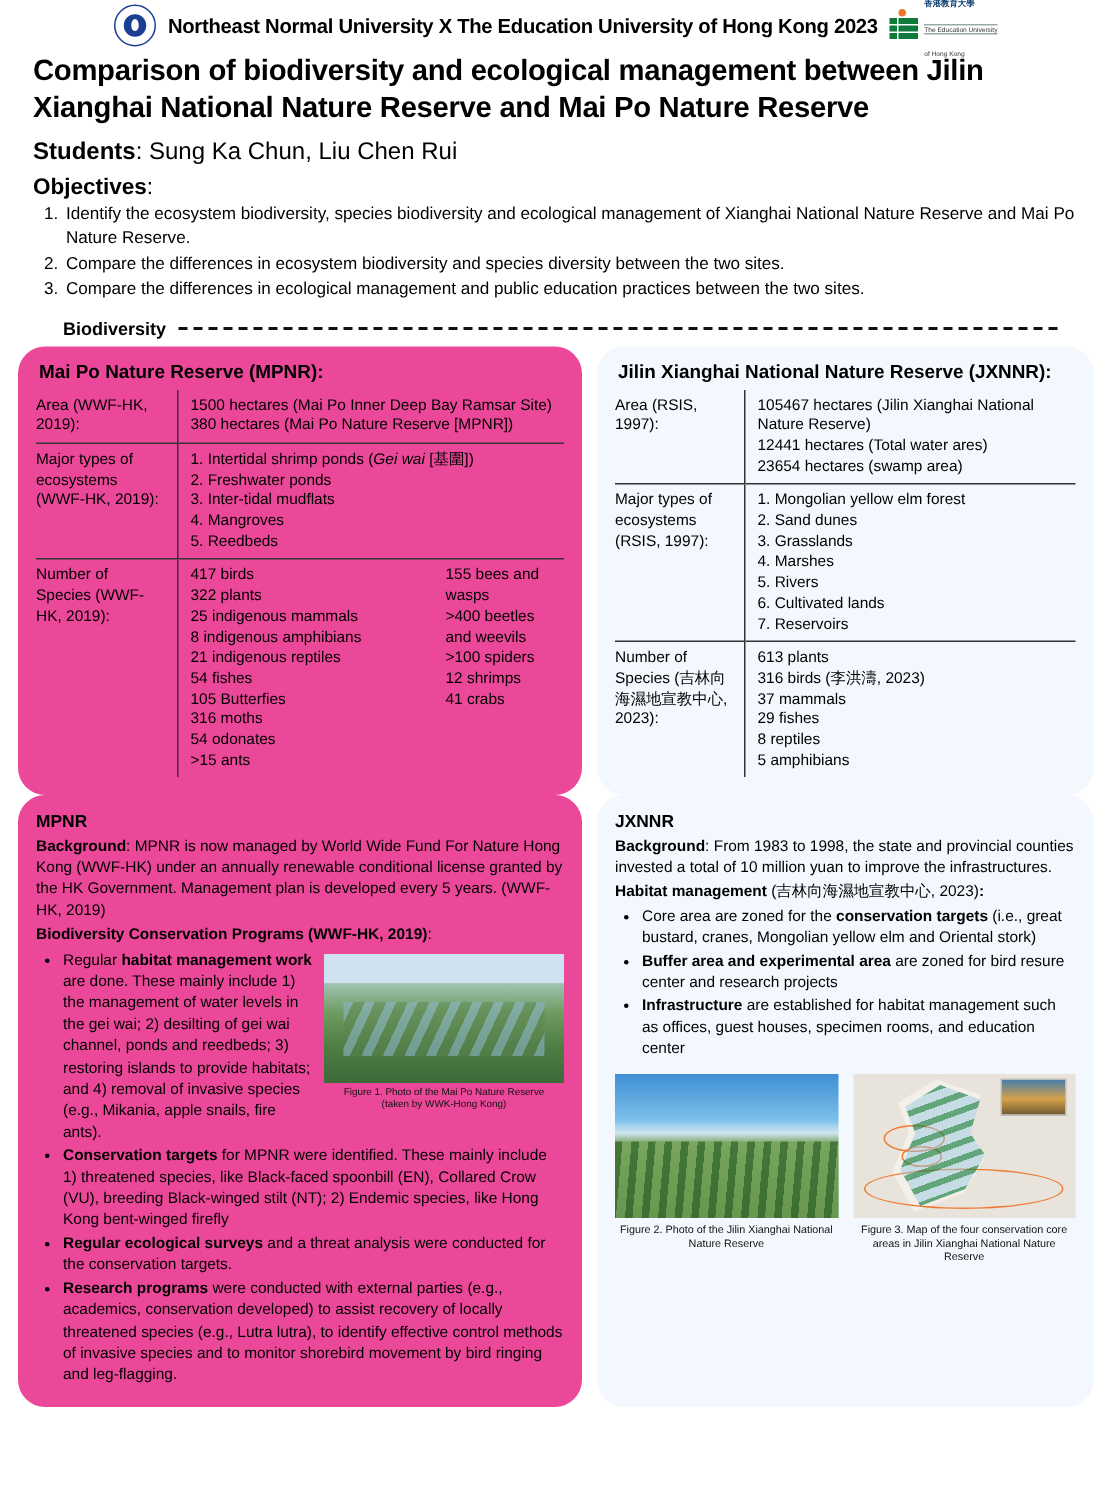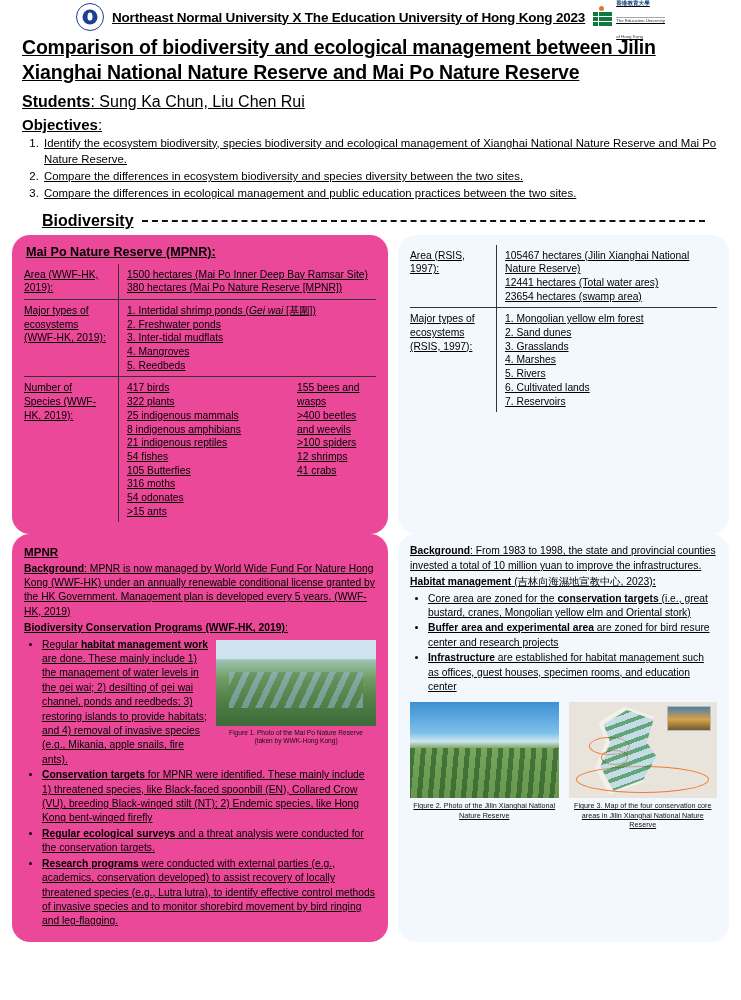--- a/index.html
+++ b/index.html
@@ -1,21 +1,21 @@
 <!DOCTYPE html>
 <html><head>
 <meta charset="utf-8">
 <style>
   html,body{margin:0;padding:0;}
   body{
     width:741px;height:1000px;background:#ffffff;
     font-family:"Liberation Sans","DejaVu Sans",sans-serif;
     color:#000;overflow:hidden;position:relative;
   }
-  .poster{width:741px;height:876px;position:relative;box-sizing:border-box;padding:0 12px;text-decoration:underline;}
+  .poster{width:741px;height:876px;position:relative;box-sizing:border-box;padding:0 12px;}
 
   
   .org-bar{display:flex;align-items:center;justify-content:center;gap:8px;height:30px;padding-top:2px;}
   .org-title{font-size:13.5px;font-weight:bold;letter-spacing:-.2px;white-space:nowrap;}
   .nenu-logo{width:26px;height:26px;border-radius:50%;background:#fff;border:1.6px solid #1c3f94;position:relative;flex:0 0 auto;}
   .nenu-logo:before{content:"";position:absolute;left:50%;top:50%;transform:translate(-50%,-50%);
     width:15px;height:15px;border-radius:50%;background:#1c3f94;}
   .nenu-logo:after{content:"";position:absolute;left:50%;top:50%;transform:translate(-50%,-55%);
     width:5px;height:8px;border-radius:50% 50% 45% 45%;background:#fff;}
   .eduhk-logo{display:flex;align-items:center;gap:3px;flex:0 0 auto;}
@@ -36,21 +36,21 @@
   .poster-title{font-size:19.5px;font-weight:bold;line-height:1.28;margin:3px 10px 0 10px;letter-spacing:-.2px;}
   .students{font-size:16px;margin:8px 0 0 10px;}
   .students b{font-weight:bold;}
   .objectives-h{font-size:15px;font-weight:bold;margin:5px 0 2px 10px;}
   .objectives-h span.colon{font-weight:normal;}
   ol.objectives{margin:0 0 0 30px;padding:0;font-size:11.4px;line-height:1.42;}
   ol.objectives li{margin:0 0 1px 0;padding-left:2px;}
 
   
   .sec-head{display:flex;align-items:center;gap:8px;margin:10px 0 5px 30px;}
-  .sec-head .lbl{font-size:16px;font-weight:bold;white-space:nowrap;}
+  .sec-head .lbl{font-size:12px;font-weight:bold;white-space:nowrap;}
   .sec-head .dash{flex:1;height:0;border-top:2px dashed #111;margin-right:24px;}
 
   
   .cols{display:flex;gap:10px;align-items:stretch;}
   .panel{border-radius:18px;padding:10px 12px 12px 12px;box-sizing:border-box;}
   .panel.left{background:#ec4899;width:376px;}
   .panel.right{background:#f2f8fd;width:331px;}
   .panel-title{font-size:12.6px;font-weight:bold;margin:0 0 5px 2px;}
 
   table.tbl{width:100%;border-collapse:collapse;font-size:10.3px;line-height:1.33;}
@@ -197,20 +197,21 @@
                 <div>41 crabs</div>
               </div>
             </div>
           </td>
         </tr>
       </tbody>
         </table>
     </div>
 
     <div class="panel right">
+      <div class="panel-title">Jilin Xianghai National Nature Reserve (JXNNR):</div>
       <table class="tbl jx">
         <tbody>
             <tr>
           <td class="key">Area (RSIS, 1997):</td>
           <td class="val">
             <div>105467 hectares (Jilin Xianghai National Nature Reserve)</div>
             <div>12441 hectares (Total water ares)</div>
             <div>23654 hectares (swamp area)</div>
           </td>
         </tr>
@@ -219,20 +220,31 @@
           <td class="val">
             <div>1. Mongolian yellow elm forest</div>
             <div>2. Sand dunes</div>
             <div>3. Grasslands</div>
             <div>4. Marshes</div>
             <div>5. Rivers</div>
             <div>6. Cultivated lands</div>
             <div>7. Reservoirs</div>
           </td>
         </tr>
+        <tr>
+          <td class="key">Number of Species (吉林向海濕地宣教中心, 2023):</td>
+          <td class="val">
+            <div>613 plants</div>
+            <div>316 birds (李洪濤, 2023)</div>
+            <div>37 mammals</div>
+            <div>29 fishes</div>
+            <div>8 reptiles</div>
+            <div>5 amphibians</div>
+          </td>
+        </tr>
       </tbody>
         </table>
     </div>
   </div>
 
 
   <div class="cols">
 
     <div class="panel left em-panel">
       <div class="sub">MPNR</div>
@@ -249,20 +261,21 @@
 
       <ul>
         <li><span>Regular </span><b>habitat management work</b><span> are done. These mainly include 1) the management of water levels in the gei wai; 2) desilting of gei wai channel, ponds and reedbeds; 3) restoring islands to provide habitats; and 4) removal of invasive species (e.g., Mikania, apple snails, fire ants).</span></li>
         <li><span></span><b>Conservation targets</b><span> for MPNR were identified. These mainly include 1) threatened species, like Black-faced spoonbill (EN), Collared Crow (VU), breeding Black-winged stilt (NT); 2) Endemic species, like Hong Kong bent-winged firefly</span></li>
         <li><span></span><b>Regular ecological surveys</b><span> and a threat analysis were conducted for the conservation targets.</span></li>
         <li><span></span><b>Research programs</b><span> were conducted with external parties (e.g., academics, conservation developed) to assist recovery of locally threatened species (e.g., Lutra lutra), to identify effective control methods of invasive species and to monitor shorebird movement by bird ringing and leg-flagging.</span></li>
       </ul>
     </div>
 
     <div class="panel right em-panel">
+      <div class="sub">JXNNR</div>
       <p><b>Background</b><span>: From 1983 to 1998, the state and provincial counties invested a total of 10 million yuan to improve the infrastructures.</span></p>
       <p><b>Habitat management</b><span> (吉林向海濕地宣教中心, 2023)</span><b>:</b></p>
       <ul>
         <li><span>Core area are zoned for the </span><b>conservation targets</b><span> (i.e., great bustard, cranes, Mongolian yellow elm and Oriental stork)</span></li>
         <li><span></span><b>Buffer area and experimental area</b><span> are zoned for bird resure center and research projects</span></li>
         <li><span></span><b>Infrastructure</b><span> are established for habitat management such as offices, guest houses, specimen rooms, and education center</span></li>
       </ul>
 
       <div class="figs-row">
         <div class="fig">

